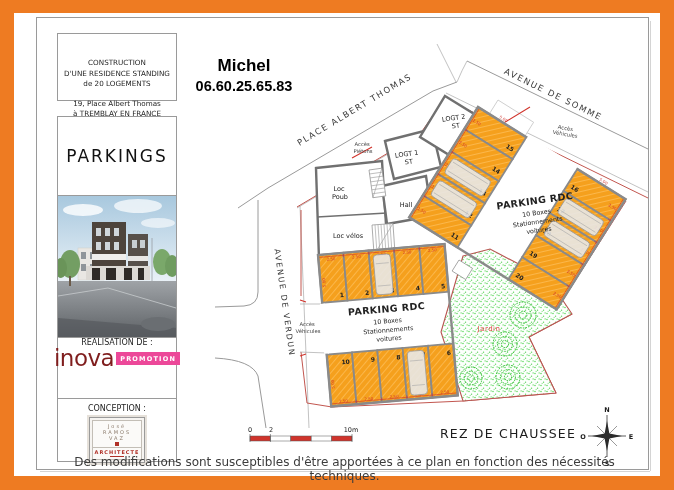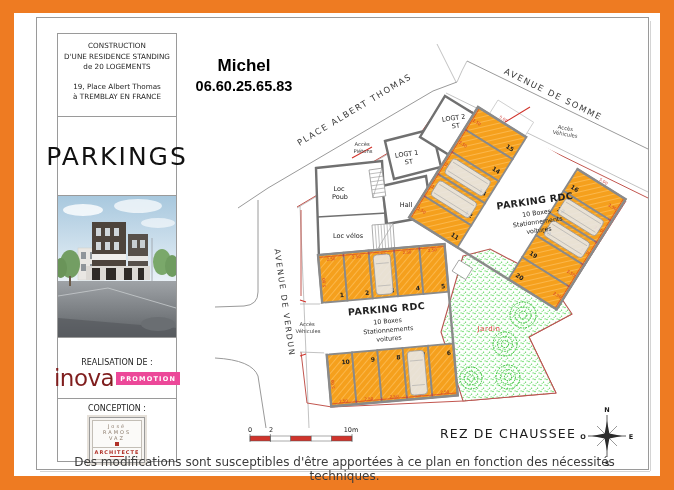--- a/index.html
+++ b/index.html
@@ -26,26 +26,26 @@
   .thin{stroke:#8d8d8d;stroke-width:.7;fill:#fff;}
   .pbox{fill:url(#hatch);stroke:#8a8a8a;stroke-width:1.8;}
   .pblock{fill:none;stroke:#8a8a8a;stroke-width:2.4;}
   .dimline{stroke:#d0342c;stroke-width:.6;fill:none;}
   .redmark{stroke:#d0342c;stroke-width:1.1;fill:none;}
   .car{fill:#e8e8e8;fill-opacity:.9;stroke:#999;stroke-width:.8;}
   .carline{stroke:#aaa;stroke-width:.6;fill:none;}
   .treeline{stroke:#2fbf2f;stroke-width:1;fill:none;stroke-dasharray:1.6 1.1;}
   
   .sbox{position:absolute;left:57px;width:120px;border:1px solid #9a9a9a;background:#fff;box-sizing:border-box;}
-  .info{top:33px;height:84px;text-align:center;font-size:7.2px;line-height:10.5px;padding-top:7px;color:#1d1d1d;}
+  .info{top:33px;height:68px;text-align:center;font-size:7.2px;line-height:10.5px;padding-top:24px;color:#1d1d1d;}
   .info .gap{height:9px;}
   .parkingsbox{top:116px;height:80px;display:flex;align-items:center;justify-content:center;}
-  .parkingsbox span{font-size:25px;letter-spacing:2px;color:#111;}
+  .parkingsbox span{font-size:17px;letter-spacing:2px;color:#111;}
   .photobox{top:195px;height:143px;padding:0;}
-  .realbox{top:337px;height:62px;text-align:center;font-size:8px;color:#1d1d1d;padding-top:20px;}
+  .realbox{top:337px;height:62px;text-align:center;font-size:8px;color:#1d1d1d;padding-top:0;}
   .brandrow{margin-top:3px;display:flex;align-items:flex-end;justify-content:center;}
   .brandname{font-size:23px;font-weight:normal;letter-spacing:-.5px;color:#7f1d1d;line-height:16px;}
   .brandbadge{color:#fff;font-size:6.5px;font-weight:bold;letter-spacing:1.2px;padding:3px 4px 2px 4px;margin-left:2px;margin-bottom:1px;}
   .concbox{top:398px;height:64px;text-align:center;font-size:8px;color:#1d1d1d;padding-top:5px;}
   .archlogo{width:50px;margin:4px auto 0 auto;border:1px solid #9a9a9a;background:#f6f4f1;padding:2px;box-shadow:0 0 0 2px #e6e1da;}
   .archinner{border:1px solid #c3beb6;padding:2px 0;background:#fbfaf8;}
   .archname{font-size:5px;letter-spacing:2px;color:#8a7a6a;line-height:6px;}
   .archsq{width:4px;height:4px;background:#b03027;margin:1px auto;}
   .archtitle{font-size:5px;font-weight:bold;letter-spacing:1px;color:#b03027;border-top:1px solid #c3beb6;margin-top:1px;padding-top:1px;}
   .archline{width:14px;height:1px;background:#b03027;margin:1px auto 0 auto;}

